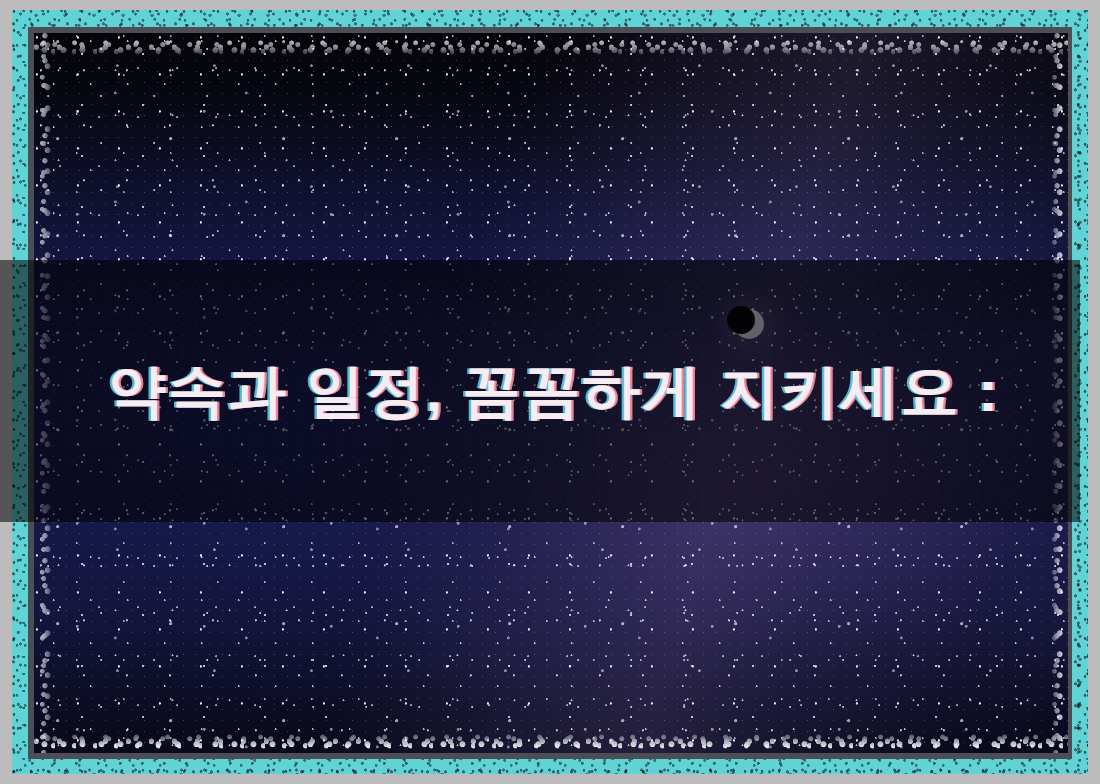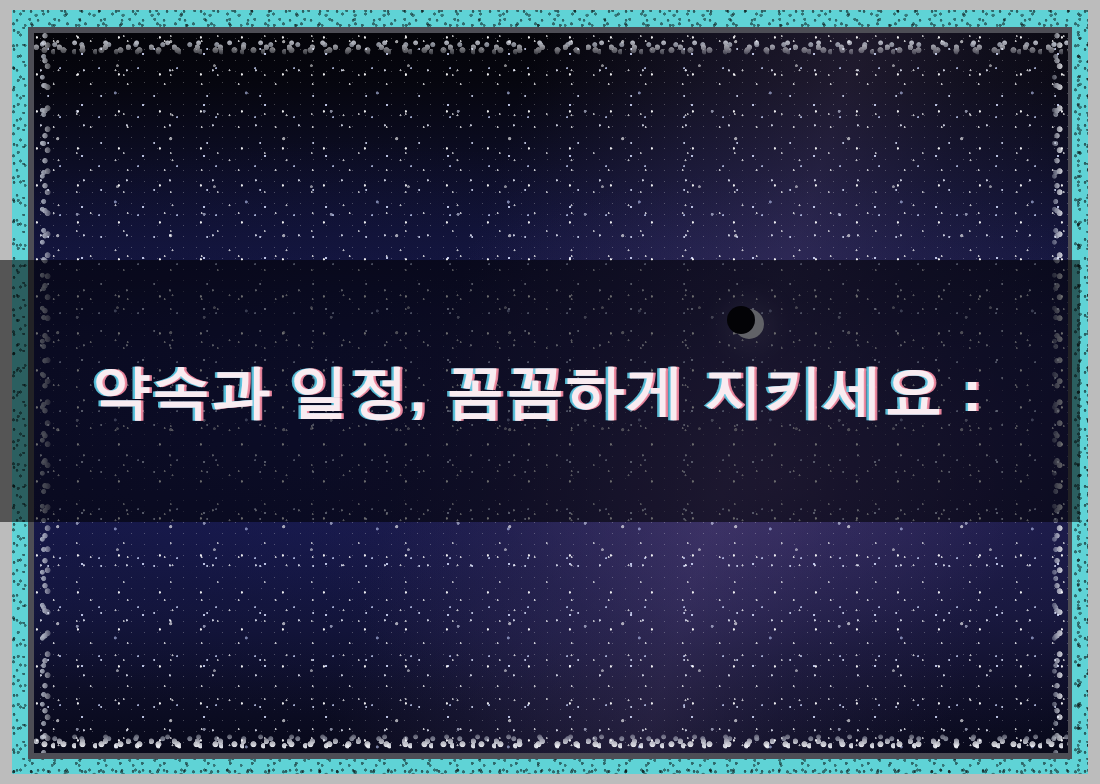--- a/index.html
+++ b/index.html
@@ -183,21 +183,21 @@
     left: 0;
     top: 260px;
     width: 1080px;
     height: 262px;
     background: rgba(0, 0, 0, 0.55);
     display: flex;
     align-items: center;
   }
 
   .caption-text {
-    margin: 0;
+    margin: 16px;
     padding: 0 0 0 92px;
     font-family: "Liberation Sans", "DejaVu Sans", sans-serif;
     font-size: 58px;
     font-weight: 700;
     letter-spacing: 2px;
     color: #f9ecf1;
     white-space: nowrap;
     line-height: 1.1;
     text-shadow:
       -2.5px 0 0 rgba(96, 210, 235, .85),

